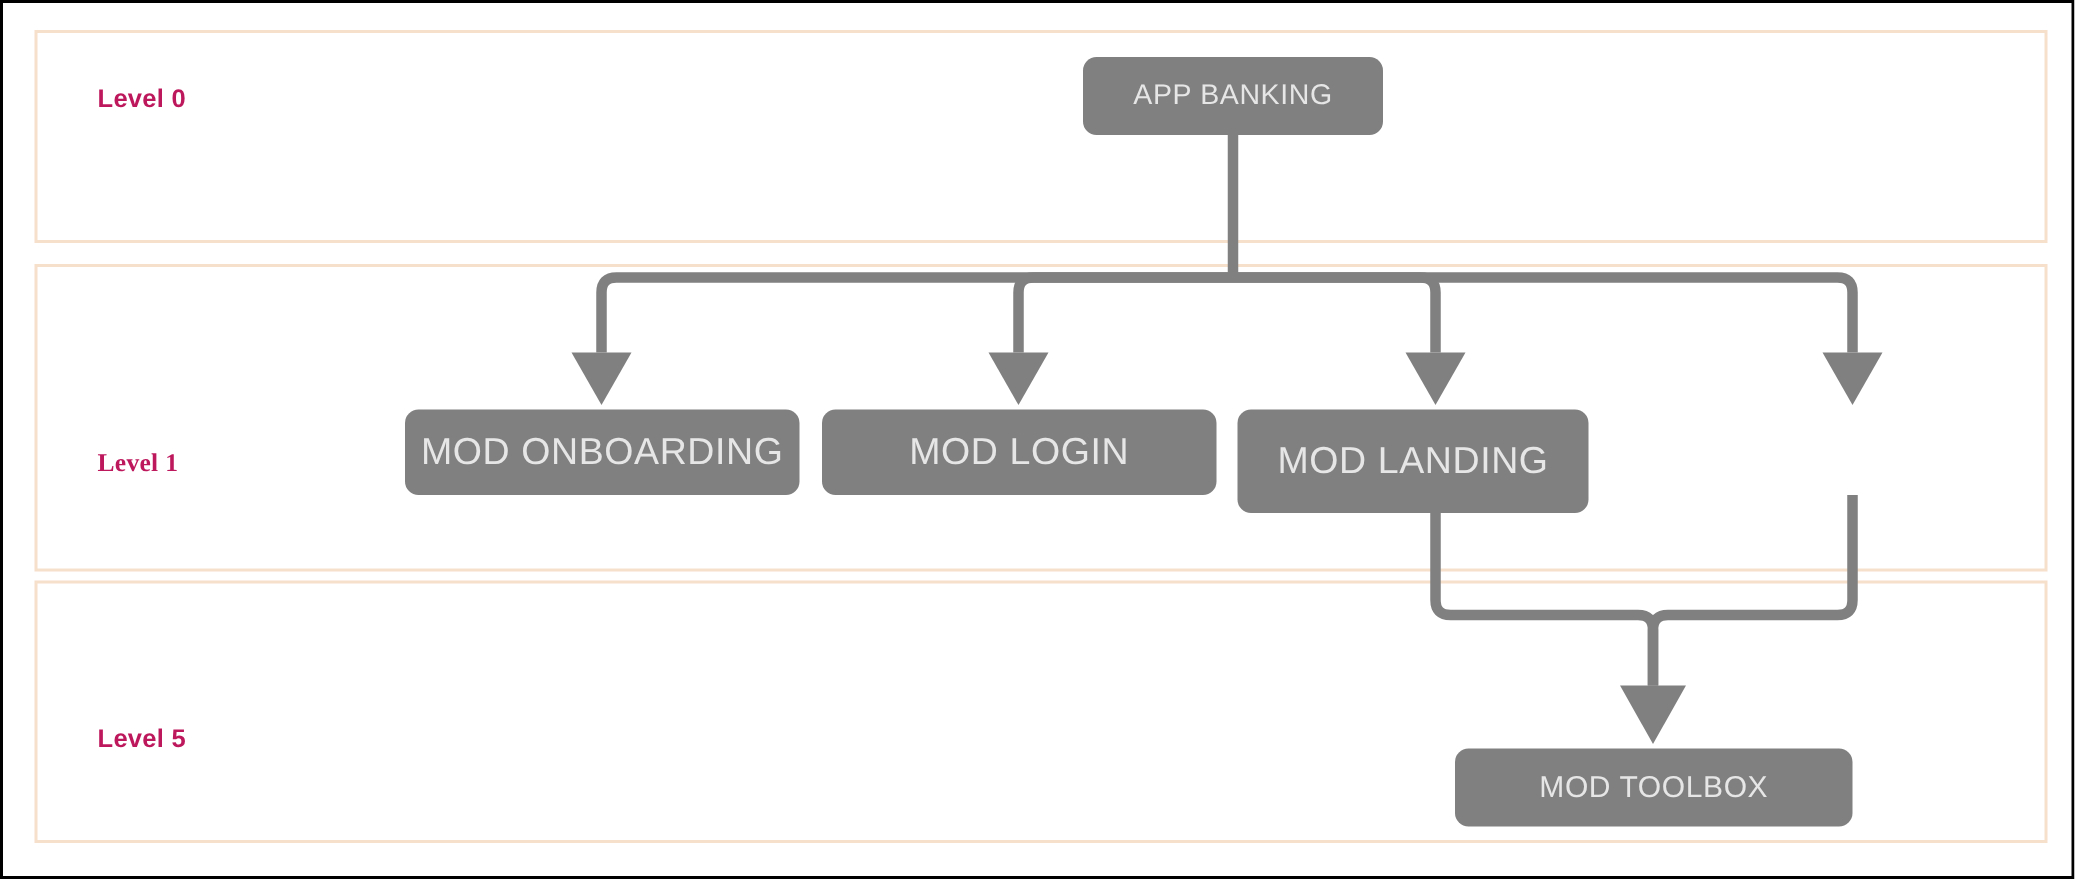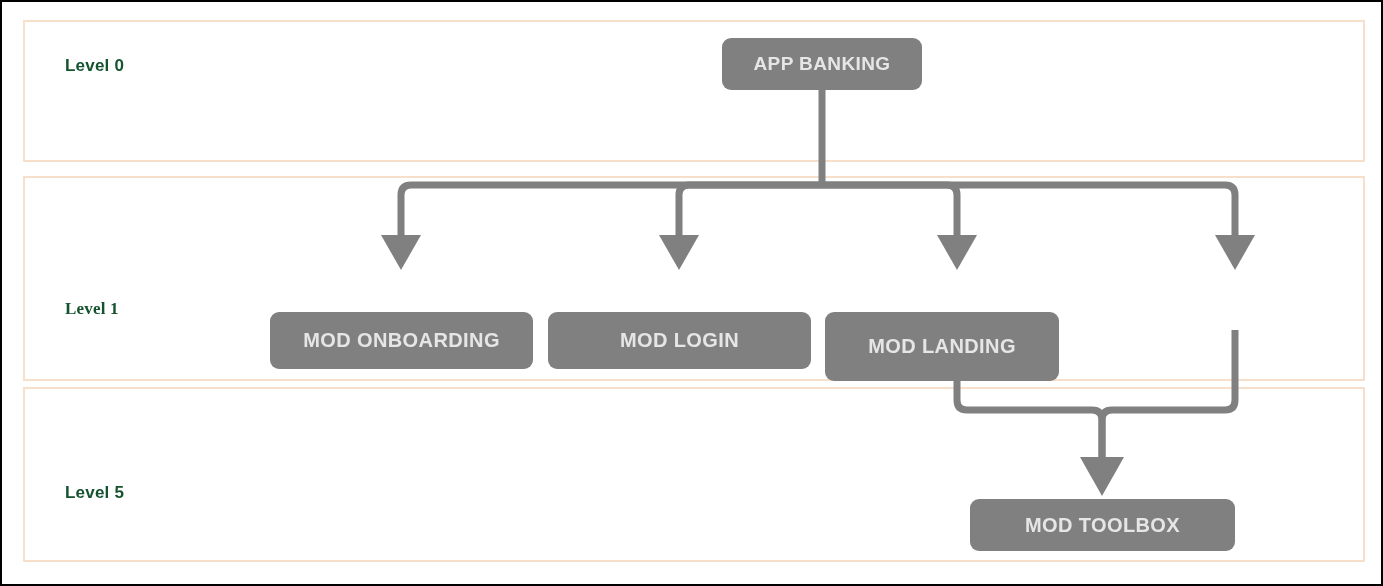--- a/index.html
+++ b/index.html
@@ -23,21 +23,21 @@
   .lane {
     position: absolute;
     box-sizing: border-box;
     border: 2px solid #f7e0cb;
     background: transparent;
   }
   .lane-label {
     position: absolute;
     font-size: 17px;
     font-weight: bold;
-    color: #14532d;
+    color: #be185d;
     letter-spacing: 0.2px;
     white-space: nowrap;
   }
   
   #wires {
     position: absolute;
     left: 0;
     top: 0;
     width: 1383px;
     height: 586px;
@@ -46,27 +46,27 @@
   
   .node {
     position: absolute;
     box-sizing: border-box;
     background: #808080;
     border-radius: 9px;
     display: flex;
     align-items: center;
     justify-content: center;
     color: #e6e6e6;
-    font-weight: bold;
+    font-weight: normal;
     letter-spacing: 0.4px;
     white-space: nowrap;
     user-select: none;
   }
   .node.n0 { font-size: 19px; }
-  .node.n1 { font-size: 20px; margin-top: 39px; }
+  .node.n1 { font-size: 25px; }
   .node.n2 { font-size: 20px; }
 </style>
 </head>
 <body>
 
 <div id="canvas">
 
   <div class="lane" style="left:21px; top:18px; width:1342px; height:142px;"></div>
   <div class="lane" style="left:21px; top:174px; width:1342px; height:205px;"></div>
   <div class="lane" style="left:21px; top:385px; width:1342px; height:175px;"></div>

